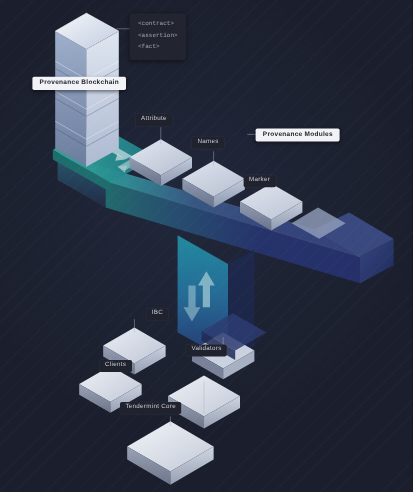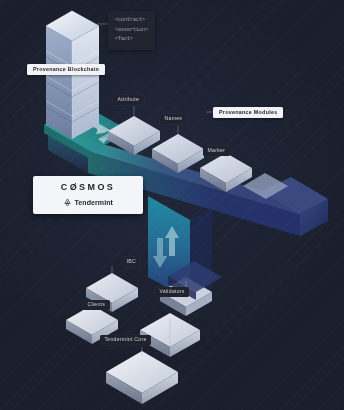--- a/index.html
+++ b/index.html
@@ -291,25 +291,14 @@
   <div class="chip chip-dark" style="left:203px;top:146px;">Marker</div>
 
   <div class="chip chip-dark" style="left:122px;top:257px;">IBC</div>
 
   <div class="chip chip-dark" style="left:155px;top:287px;">Validators</div>
 
   <div class="chip chip-dark" style="left:83px;top:300px;">Clients</div>
 
   <div class="chip chip-dark" style="left:100px;top:335px;">Tendermint Core</div>
 
-  <div class="card" style="left:33px;top:176px;width:90px;">
-    <div class="cosmos-word">CØSMOS</div>
-    <div class="tm-row">
-      <svg width="9" height="9" viewBox="0 0 20 20">
-        <polygon points="10,2 16,12 4,12" fill="none" stroke="#23262f" stroke-width="1.4"></polygon>
-        <polygon points="6,12 10,18 14,12" fill="none" stroke="#23262f" stroke-width="1.4"></polygon>
-        <circle cx="10" cy="9" r="1.6" fill="#23262f"></circle>
-      </svg>
-      <span class="tm-word">Tendermint</span>
-    </div>
-  </div>
 
 </div>
 
 </body></html>

